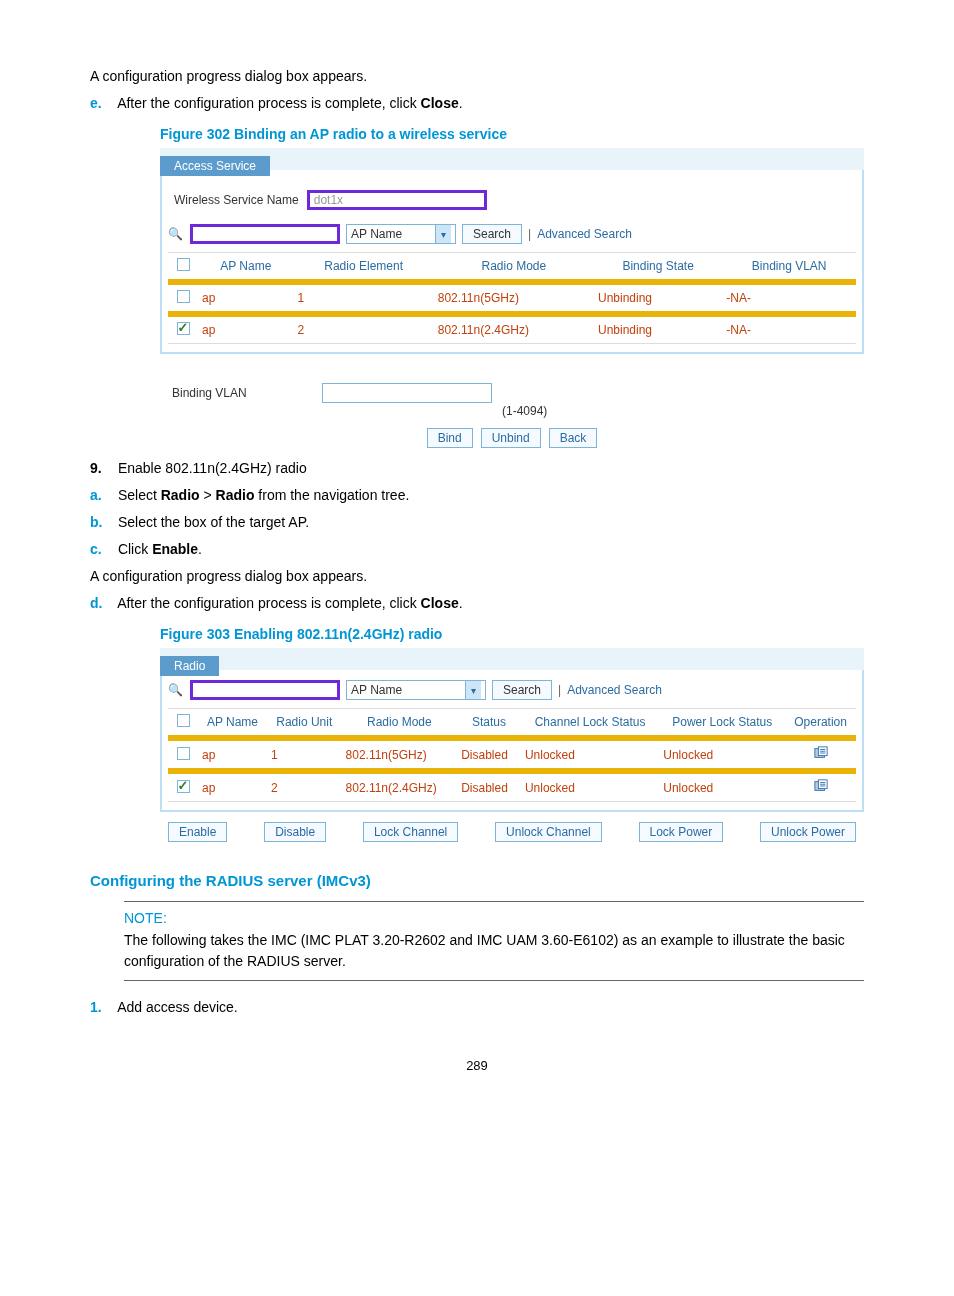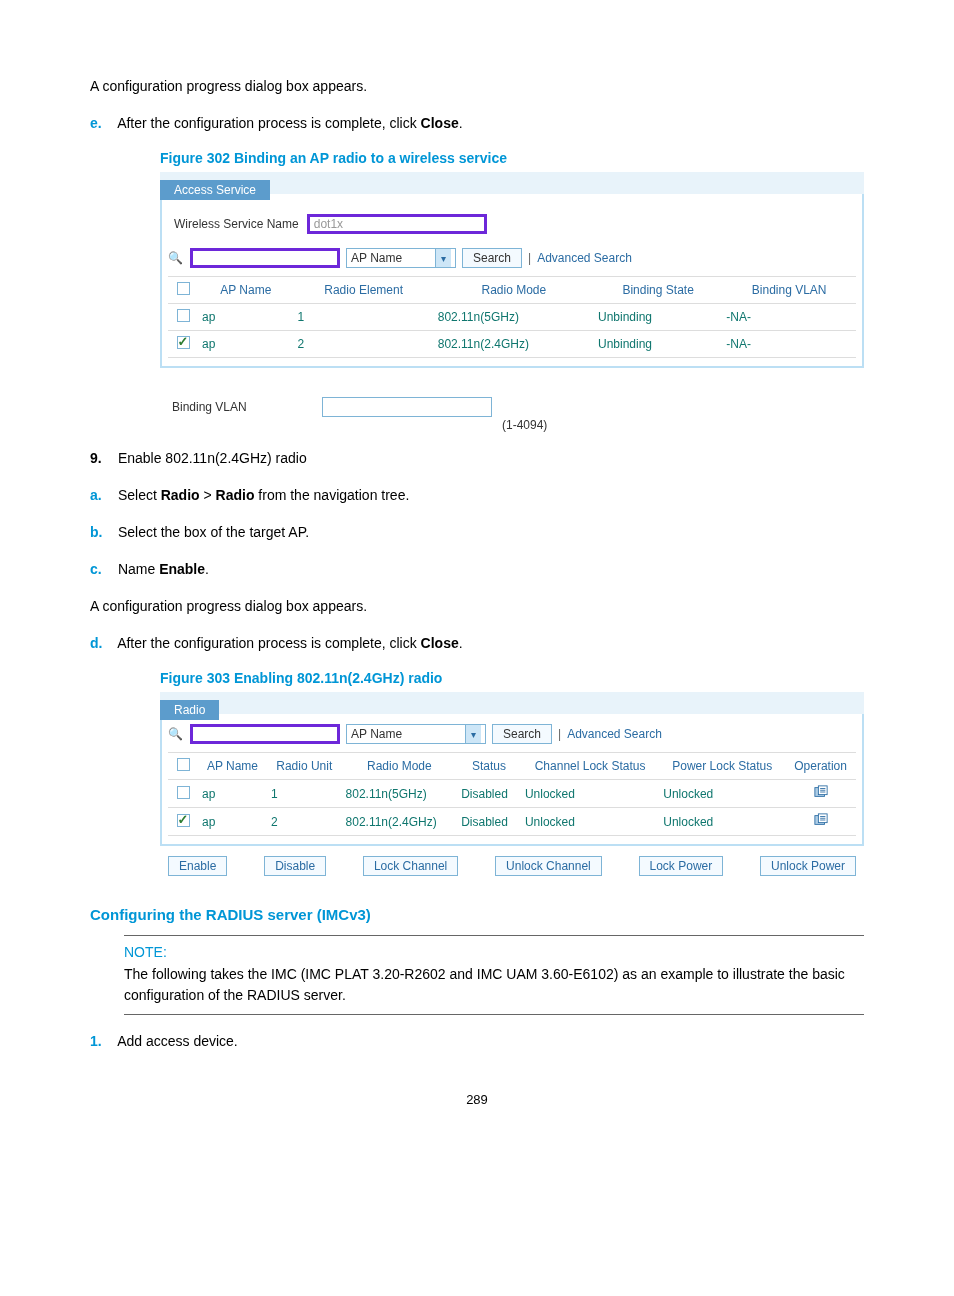--- a/index.html
+++ b/index.html
@@ -7,21 +7,21 @@
     font-family: Arial, Helvetica, sans-serif;
     font-size: 14px;
     color: #000;
     margin: 0;
     padding: 60px 90px 40px 90px;
     width: 954px;
   }
   .indent-1 { margin-left: 70px; }
   .indent-2 { margin-left: 105px; }
   .indent-3 { margin-left: 135px; }
-  .para { margin: 16px 0; line-height: 1.5; }
+  .para { margin: 6px 0; line-height: 1.5; }
   .step-letter { color: #0096d6; font-weight: bold; display: inline-block; width: 24px; }
   .step-num { font-weight: bold; display: inline-block; width: 24px; }
   .bold { font-weight: bold; }
   .figure-caption { color: #0096d6; font-weight: bold; margin: 12px 0 6px 70px; font-size: 14px; }
   .section-heading { color: #0096d6; font-weight: bold; font-size: 15px; margin: 30px 0 10px 0; }
   .note-box { border-top: 1px solid #666; border-bottom: 1px solid #666; margin: 12px 0 16px 34px; padding: 8px 0; }
   .note-label { color: #0096d6; font-size: 14px; margin-bottom: 4px; }
   .note-text { font-size: 14px; line-height: 1.5; }
   .page-num { text-align: center; margin-top: 40px; font-size: 13px; }
 
@@ -36,21 +36,21 @@
   .text-input { border: 3px solid #6d28d9; height: 20px; padding: 1px 4px; font-size: 12px; color: #999; background: #fff; }
   .search-icon { width: 16px; display:inline-flex; justify-content:center; color:#888; }
   .select-box { border: 1px solid #7eb4d6; height: 20px; padding: 1px 4px; font-size: 12px; display: inline-flex; align-items: center; gap: 6px; background: #fff; }
   .select-caret { background: #cde6f7; border-left: 1px solid #7eb4d6; width: 16px; height: 18px; display: inline-flex; align-items: center; justify-content: center; color: #2b6ca3; font-size: 10px; }
   .btn { border: 1px solid #7eb4d6; background: #f4faff; padding: 2px 10px; font-size: 12px; display: inline-block; }
   .link-like { color: #2b6ca3; font-size: 12px; }
   .bar-sep { color: #666; }
 
   table.ui-table { width: 100%; border-collapse: collapse; font-size: 12px; }
   table.ui-table th { color: #2b6ca3; font-weight: normal; text-align: center; padding: 5px 4px; border-top: 1px solid #ddd; border-bottom: 1px solid #ddd; background: #fff; }
-  table.ui-table td { padding: 5px 4px; border-top: 1px solid #eab308; border-bottom: 1px solid #ddd; text-align: left; color: #0f766e; }
+  table.ui-table td { padding: 5px 4px; border-top: 6px solid #eab308; border-bottom: 1px solid #ddd; text-align: left; color: #c2410c; }
   table.ui-table td.center, table.ui-table th.center { text-align: center; }
   .chk { width: 13px; height: 13px; border: 1px solid #7eb4d6; display: inline-block; background: #fff; position: relative; }
   .chk.checked::after { content: "✓"; color: #2e7d32; position: absolute; top: -3px; left: 0; font-size: 13px; font-weight: bold; }
   .action-btns { display: flex; justify-content: center; gap: 8px; margin: 10px 0 2px 0; flex-wrap: wrap; }
   .vlan-row { display: flex; align-items: center; gap: 10px; margin: 14px 0 6px 12px; }
   .vlan-input { border: 1px solid #7eb4d6; width: 170px; height: 20px; }
   .hint { font-size: 12px; color: #333; margin-top: 36px; }
 
   .op-icon { width: 14px; height: 14px; display: inline-block; }
   .op-icon svg { width: 14px; height: 14px; }
@@ -119,40 +119,45 @@
         </tr>
       </tbody>
     </table>
   </div>
 
   <div class="vlan-row">
     <span class="field-label" style="width:140px;">Binding VLAN</span>
     <input class="vlan-input" style="">
     <span class="hint">(1-4094)</span>
   </div>
+  <div class="action-btns">
+    <span class="btn link-like">Bind</span>
+    <span class="btn link-like">Unbind</span>
+    <span class="btn link-like">Back</span>
+  </div>
 </div>
 
 <div class="para indent-1">
   <span class="step-num">9.</span>
   <span>Enable 802.11n(2.4GHz) radio</span>
 </div>
 <div class="para indent-2">
   <span class="step-letter">a.</span>
   <span>
     <span>Select </span><span class="bold">Radio</span><span> &gt; </span><span class="bold">Radio</span><span> from the navigation tree.</span>
   </span>
 </div>
 <div class="para indent-2">
   <span class="step-letter">b.</span>
   <span>Select the box of the target AP.</span>
 </div>
 <div class="para indent-2">
   <span class="step-letter">c.</span>
   <span>
-    <span>Name </span><span class="bold">Enable</span><span>.</span>
+    <span>Click </span><span class="bold">Enable</span><span>.</span>
   </span>
 </div>
 <div class="para indent-3">A configuration progress dialog box appears.</div>
 <div class="para indent-2">
   <span class="step-letter">d.</span>
   <span>
     <span>After the configuration process is complete, click </span><span class="bold">Close</span><span>.</span>
   </span>
 </div>
 

